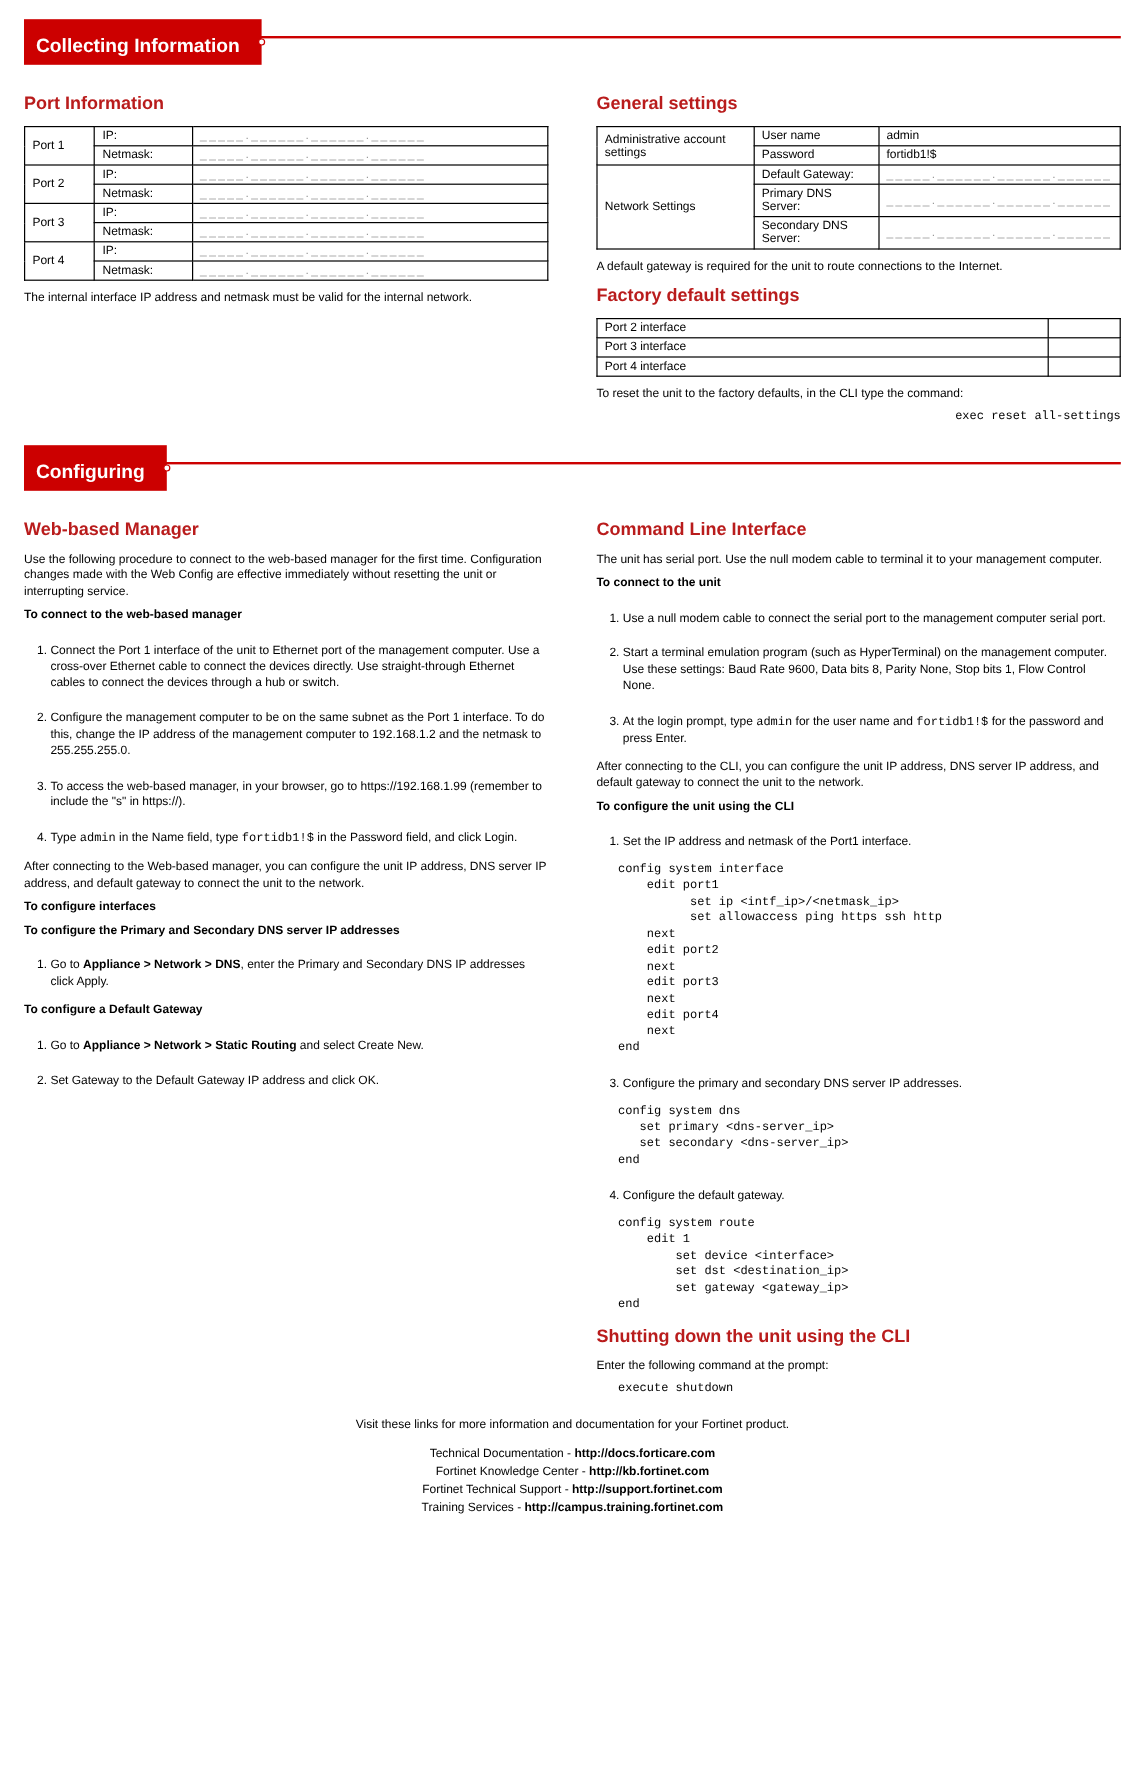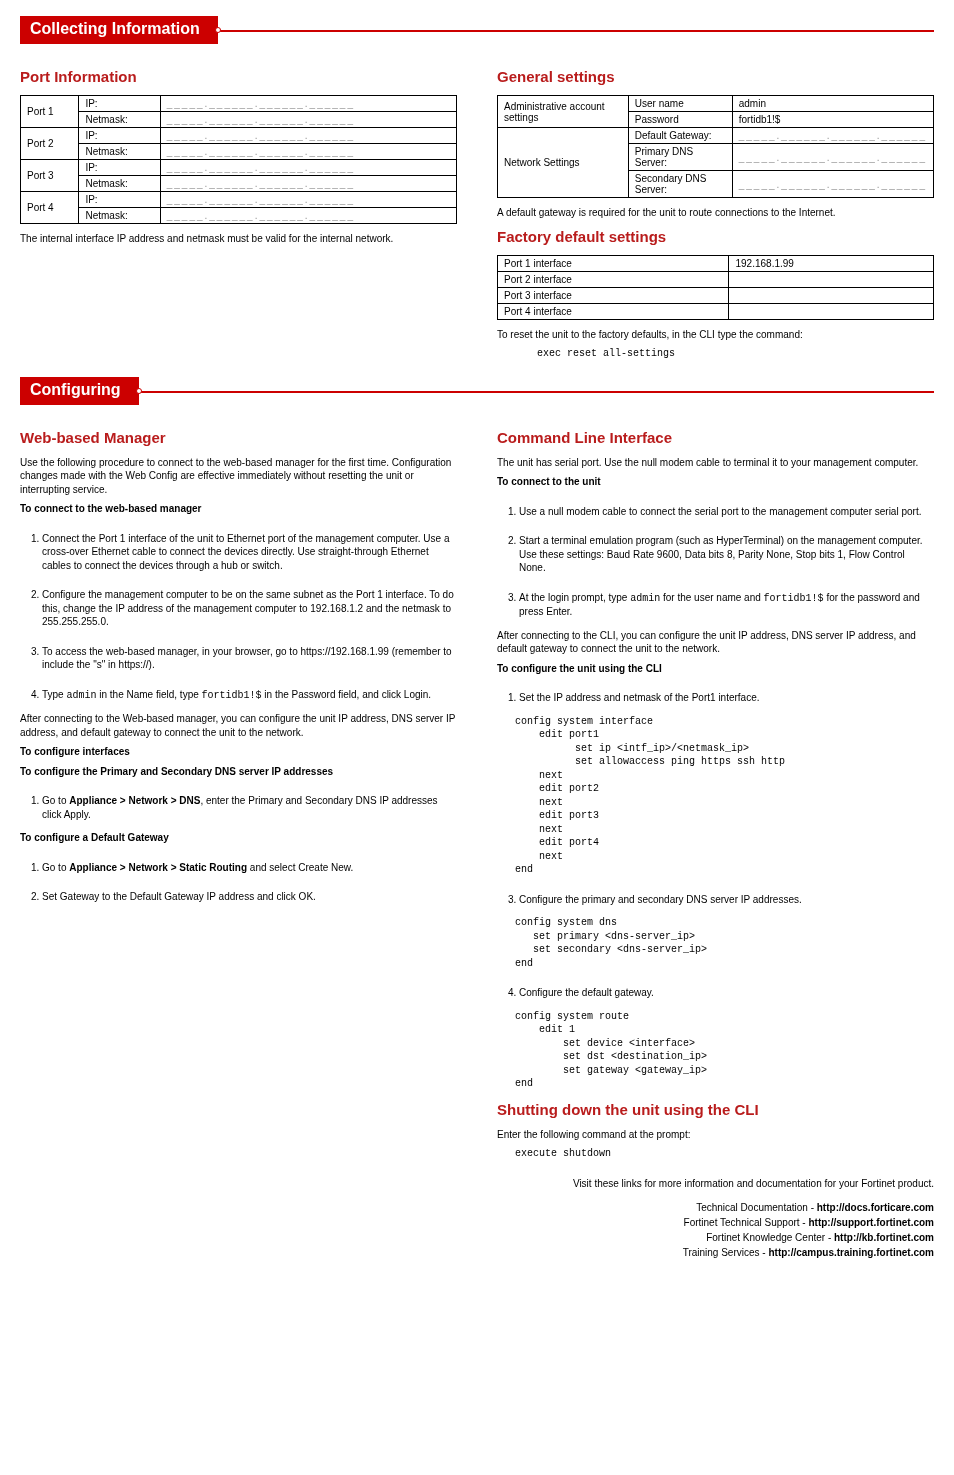--- a/index.html
+++ b/index.html
@@ -1,33 +1,33 @@
 <!DOCTYPE html>
 <html><head>
   <meta charset="utf-8">
   <style>
     * { box-sizing: border-box; margin: 0; padding: 0; }
     body { font-family: Arial, Helvetica, sans-serif; font-size: 11px; color: #000; background: #fff; width: 954px; padding: 10px 20px; }
     .section-container { position: relative; margin: 6px 0 16px 0; }
     .bar-bg { height: 2px; background: #cc0000; position: absolute; left: 0; right: 0; top: 14px; }
-    .bar-label { position: relative; background: #cc0000; color: #fff; font-size: 16px; font-weight: bold; padding: 4px 18px 6px 10px; display: inline-block; z-index: 1; }
+    .bar-label { position: relative; background: #cc0000; color: #fff; font-size: 16px; font-weight: bold; padding: 14px 18px 6px 10px; display: inline-block; z-index: 1; }
     .bar-dot { position: absolute; width: 6px; height: 6px; background: #fff; border: 1px solid #cc0000; border-radius: 50%; right: -3px; top: 50%; transform: translateY(-50%); }
     .two-col { display: flex; gap: 40px; }
     .col { flex: 1; }
     h3 { font-size: 15px; color: #b91c1c; margin: 8px 0 10px 0; font-weight: bold; }
     table { border-collapse: collapse; width: 100%; margin-bottom: 8px; }
     td { border: 1px solid #000; padding: 2px 6px; font-size: 10px; }
     .blank-field { color: #999; letter-spacing: 2px; }
     p { font-size: 10px; margin: 6px 0; line-height: 1.35; }
     .bold { font-weight: bold; }
     ol { margin: 6px 0 10px 22px; font-size: 10px; }
     ol li { margin-bottom: 3px; line-height: 1.35; margin-top: 16px; }
     code, .mono { font-family: 'Courier New', monospace; font-size: 10px; }
     pre { font-family: 'Courier New', monospace; font-size: 10px; margin: 3px 0 10px 18px; line-height: 1.35; white-space: pre; }
-    .footer { text-align: right; font-size: 10px; line-height: 1.5; }
+    .footer { text-align: center; font-size: 10px; line-height: 1.5; }
     .footer-links { margin-top: 10px; }
   </style>
 </head>
 <body>
 
 <div class="section-container">
   <div class="bar-bg"></div>
   <div class="bar-label">
     <span>Collecting Information</span>
     <span class="bar-dot"></span>
@@ -106,40 +106,36 @@
         <td>Secondary DNS Server:</td>
         <td class="blank-field">_____.______.______.______</td>
       </tr>
     </tbody>
       </table>
     <p>A default gateway is required for the unit to route connections to the Internet.</p>
 
     <h3>Factory default settings</h3>
     <table>
       <tbody>
-          <tr>
-        <td>Port 1 interface</td>
-        <td>192.168.1.99</td>
-      </tr>
       <tr>
         <td>Port 2 interface</td>
         <td></td>
       </tr>
       <tr>
         <td>Port 3 interface</td>
         <td></td>
       </tr>
       <tr>
         <td>Port 4 interface</td>
         <td></td>
       </tr>
     </tbody>
       </table>
     <p>To reset the unit to the factory defaults, in the CLI type the command:</p>
-    <pre style="margin-left:40px;">exec reset all-settings</pre>
+    <pre style="margin-left:20px;text-align:right;">exec reset all-settings</pre>
   </div>
 </div>
 
 <div class="section-container">
   <div class="bar-bg"></div>
   <div class="bar-label">
     <span>Configuring</span>
     <span class="bar-dot"></span>
   </div>
 </div>
@@ -214,17 +210,17 @@
     <h3>Shutting down the unit using the CLI</h3>
     <p>Enter the following command at the prompt:</p>
     <pre>execute shutdown</pre>
   </div>
 </div>
 
 <div class="footer">
   <p>Visit these links for more information and documentation for your Fortinet product.</p>
   <div class="footer-links">
     <div><span>Technical Documentation - </span><span class="bold">http://docs.forticare.com</span></div>
+    <div><span>Fortinet Knowledge Center - </span><span class="bold">http://kb.fortinet.com</span></div>
     <div><span>Fortinet Technical Support - </span><span class="bold">http://support.fortinet.com</span></div>
-    <div><span>Fortinet Knowledge Center - </span><span class="bold">http://kb.fortinet.com</span></div>
     <div><span>Training Services - </span><span class="bold">http://campus.training.fortinet.com</span></div>
   </div>
 </div>
 
 </body></html>

